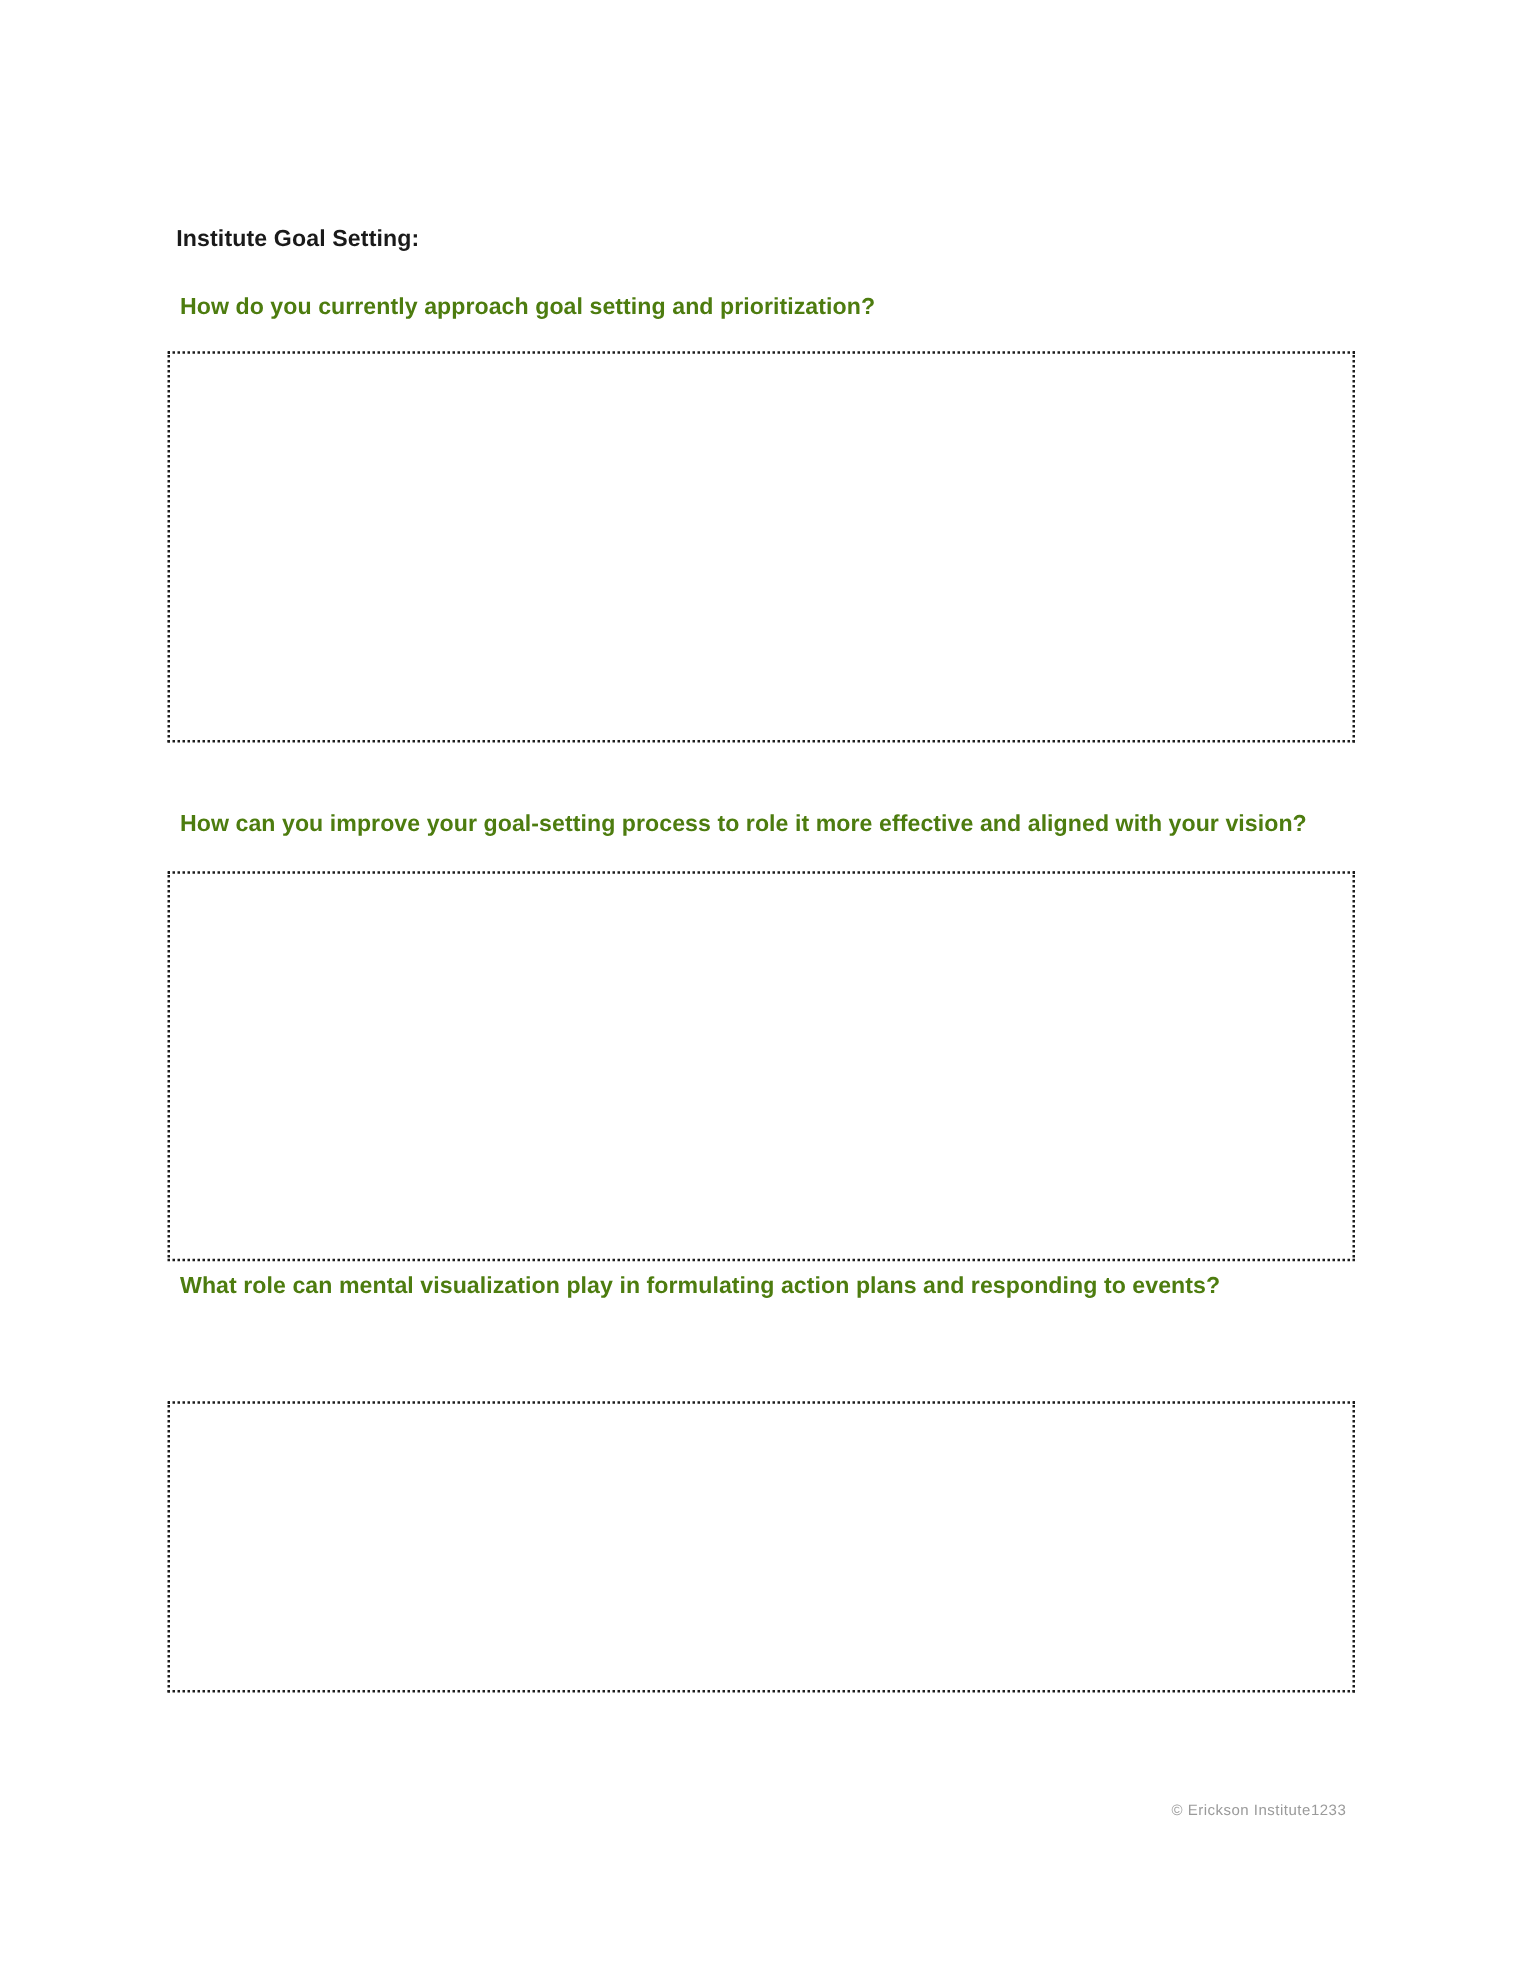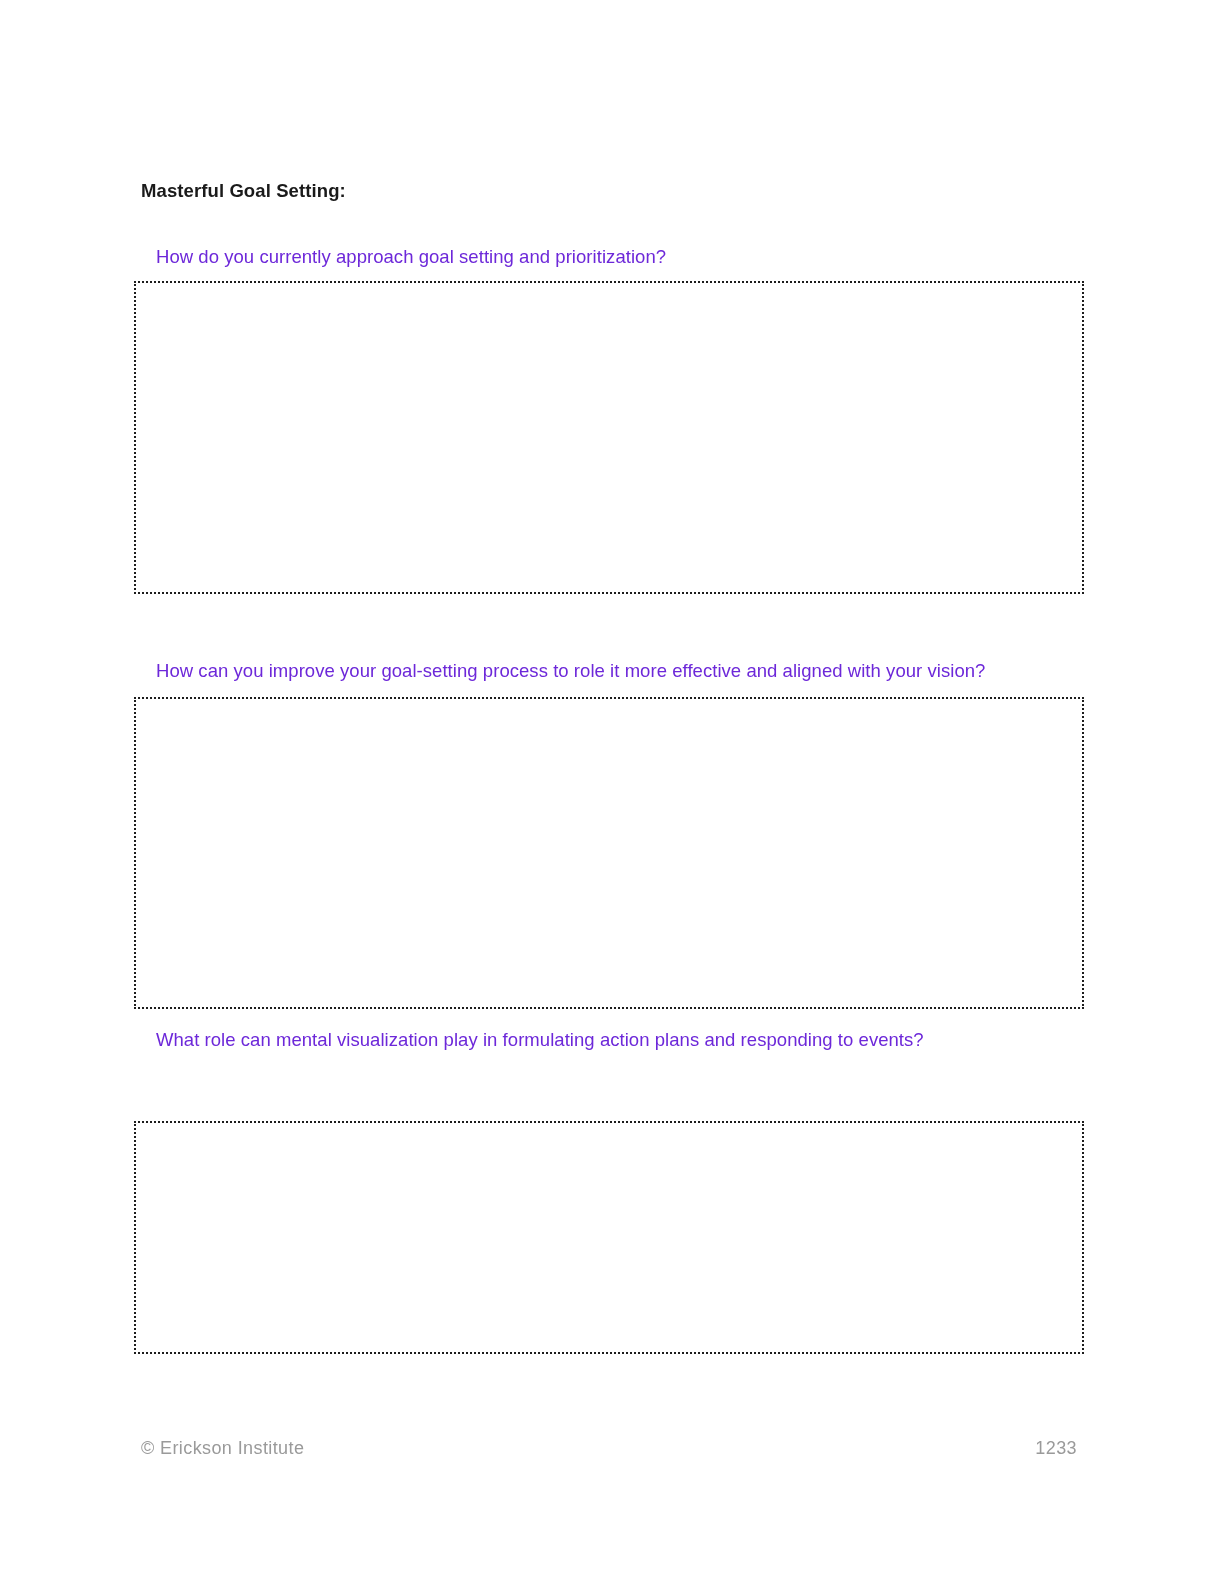--- a/index.html
+++ b/index.html
@@ -31,25 +31,25 @@
     font-weight: bold;
     color: #1a1a1a;
     letter-spacing: 0.1px;
     line-height: 1.2;
     margin: 0;
     padding: 0;
   }
 
   .question {
     font-size: 18.5px;
-    font-weight: normal;
-    color: #6d28d9;
+    font-weight: bold;
+    color: #4d7c0f;
     line-height: 1.35;
     letter-spacing: 0.05px;
-    margin: 12px;
+    margin: 0;
     padding: 0;
     white-space: nowrap;
   }
 
   .answer-box {
     box-sizing: border-box;
     border: 2px dotted #1c1c1c;
     background: #ffffff;
   }
 
@@ -63,38 +63,38 @@
   .box3           { position: absolute; left: 134px; top: 1121px; width: 950px; height: 233px; }
 
   .footer {
     position: absolute;
     left: 141px;
     top: 1436px;
     width: 936px;
     height: 24px;
     display: flex;
     align-items: center;
-    justify-content: space-between;
-    font-size: 18px;
+    justify-content: flex-end;
+    font-size: 12px;
     color: #9a9a9a;
     letter-spacing: 0.4px;
   }
   .footer-left   { text-align: left; flex: 0 0 auto; }
   .footer-center { text-align: center; flex: 1 1 auto; margin-left: -40px; }
   .footer-right  { text-align: right; flex: 0 0 auto; }
 </style>
 </head>
 <body>
 
 <div class="page">
 
   <div class="content-root">
 
     <div class="heading-wrap">
-      <h1 class="section-heading">Masterful Goal Setting:</h1>
+      <h1 class="section-heading">Institute Goal Setting:</h1>
     </div>
 
     <div class="q1-wrap">
       <p class="question">How do you currently approach goal setting and prioritization?</p>
     </div>
 
     <div class="answer-box box1"></div>
 
     <div class="q2-wrap">
       <p class="question">How can you improve your goal-setting process to role it more effective and aligned with your vision?</p>

